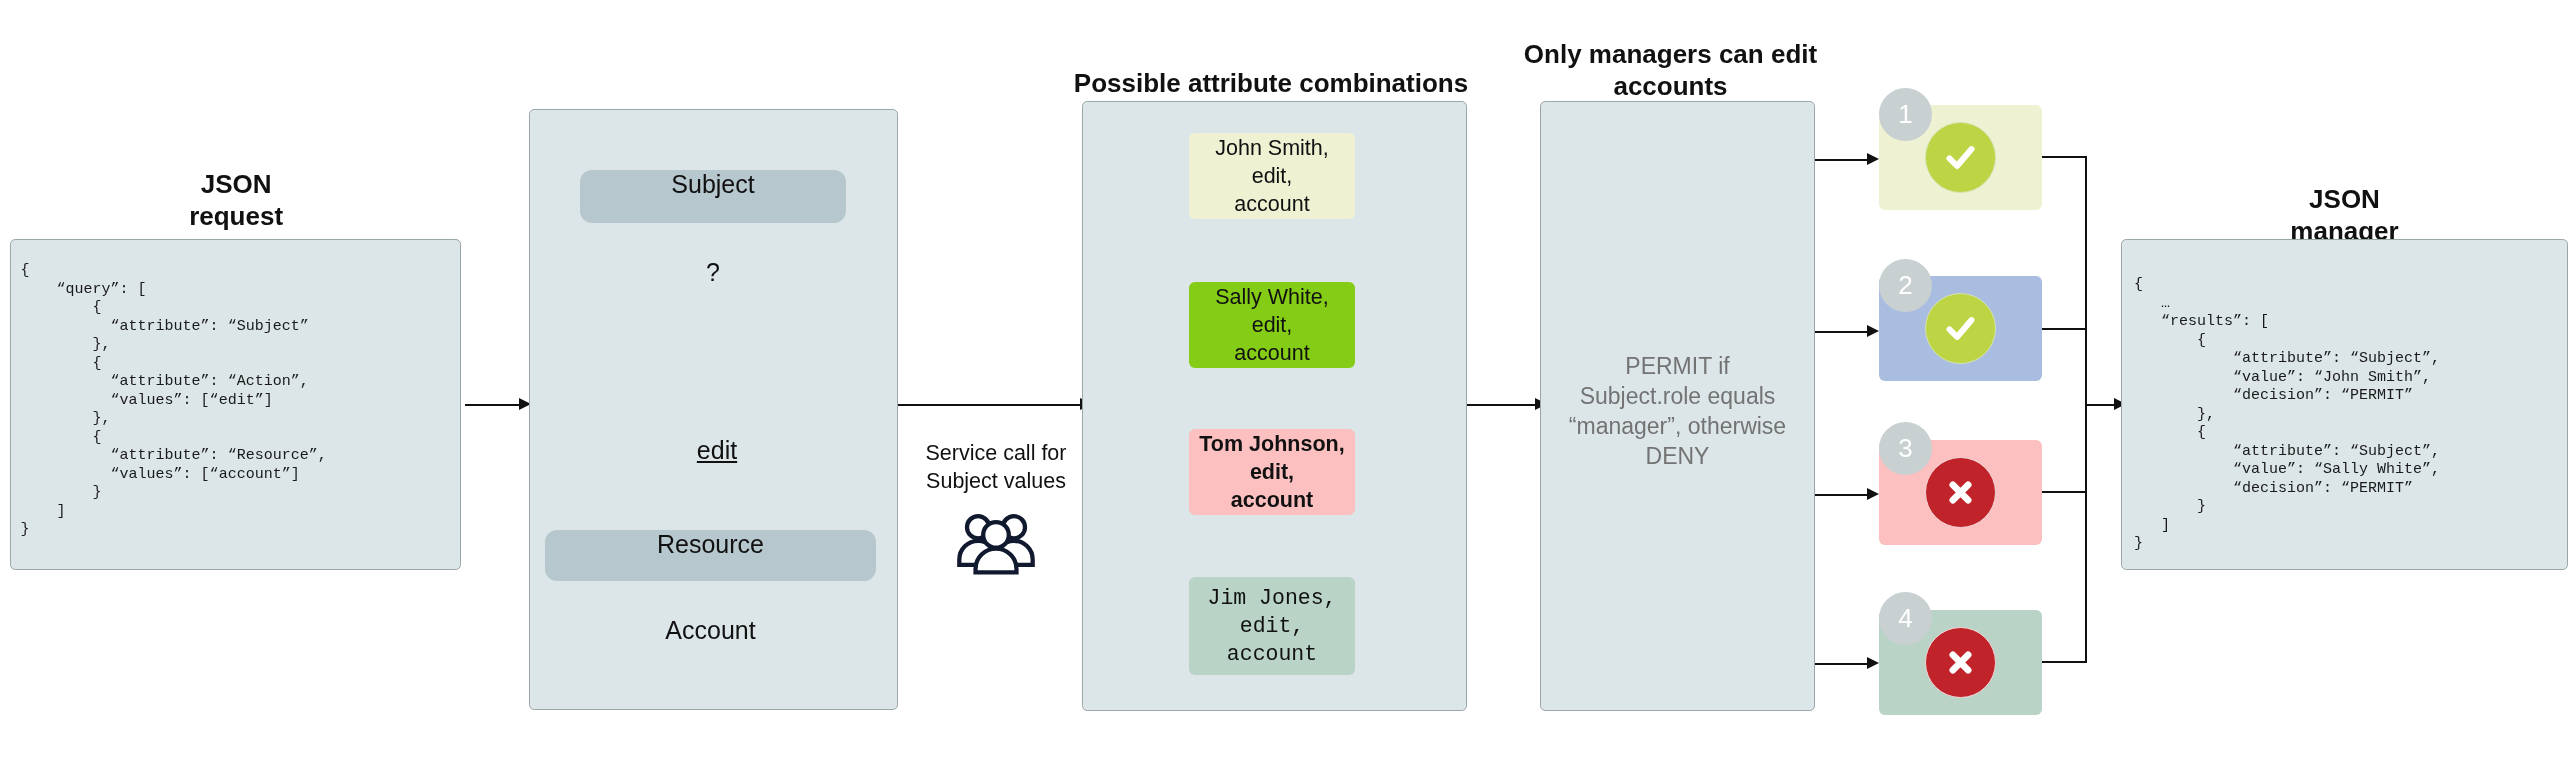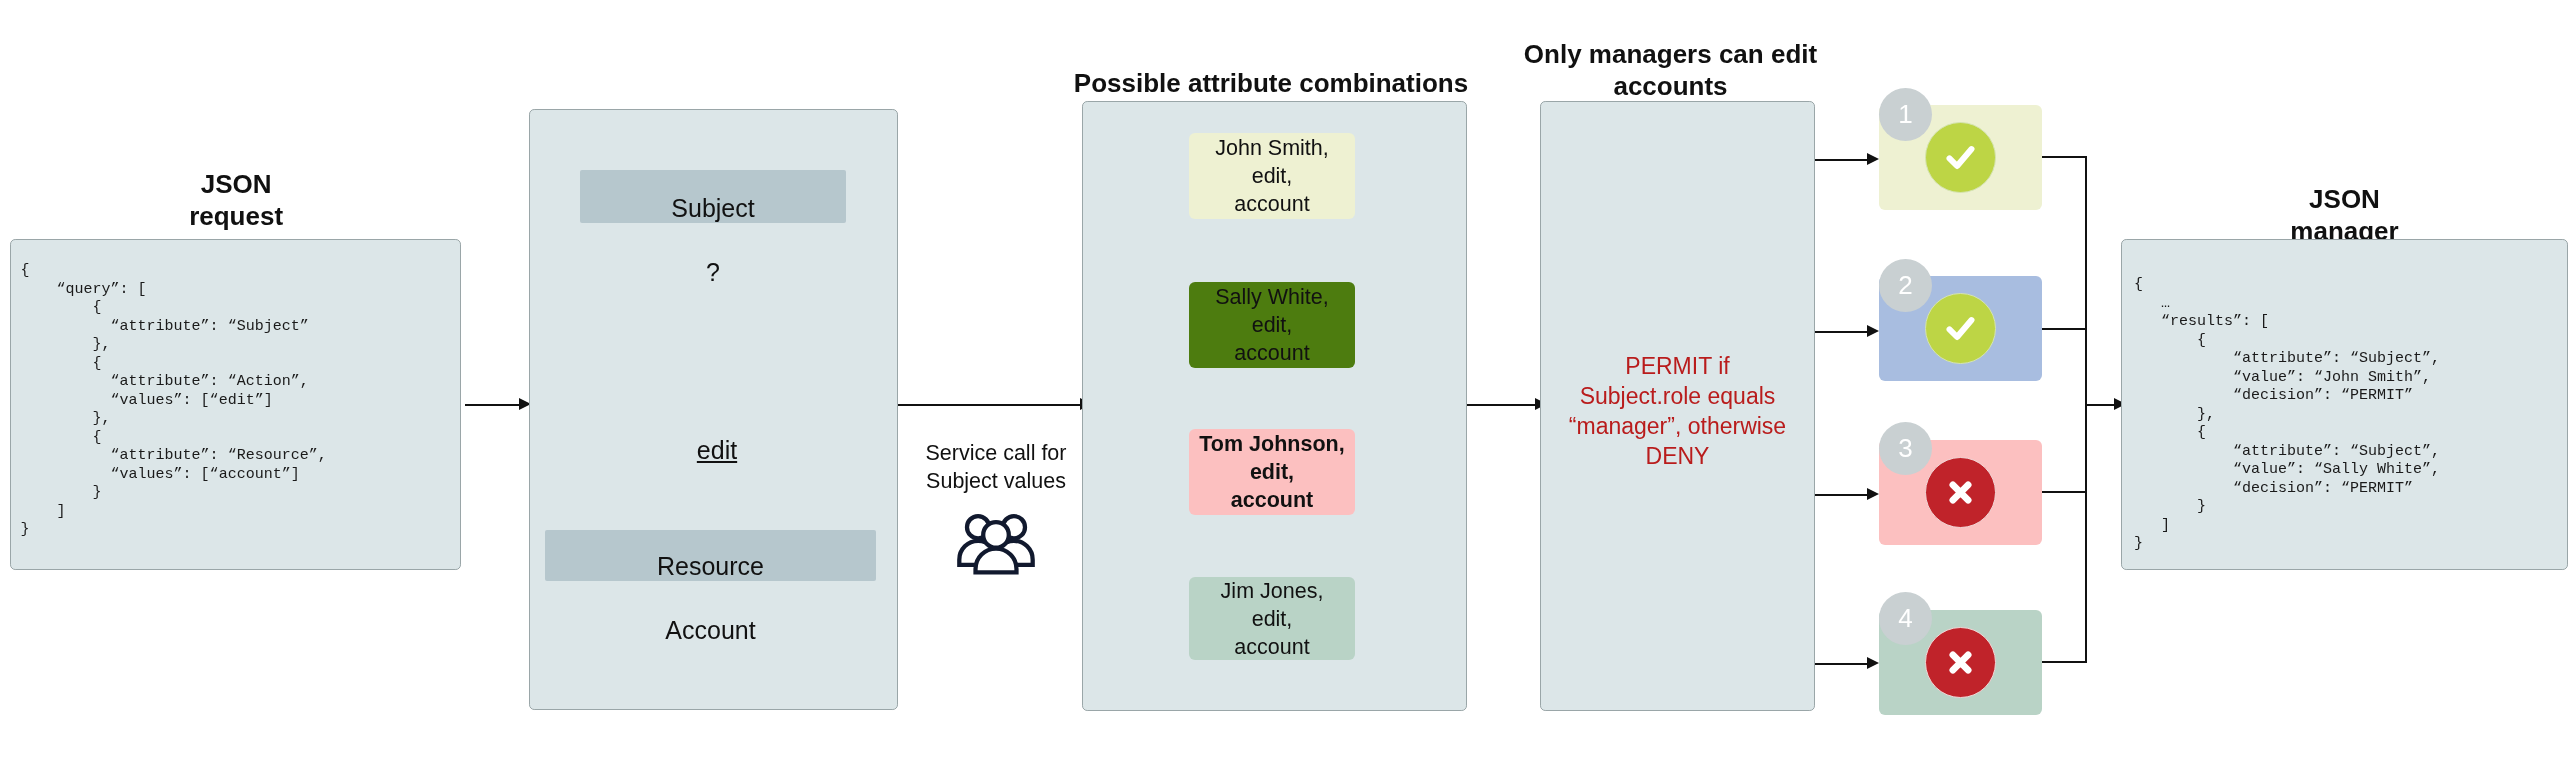--- a/index.html
+++ b/index.html
@@ -42,23 +42,23 @@
     font-family: "Liberation Mono", "DejaVu Sans Mono", monospace;
     font-size: 15px;
     line-height: 18.5px;
     white-space: pre;
     color: #1a1a1a;
   }
   
   .pill {
     position: absolute;
     background: #b6c7cd;
-    border-radius: 2px;
-    display: flex;
-    align-items: flex-end;
+    border-radius: 12px;
+    display: flex;
+    align-items: flex-start;
     justify-content: center;
     font-size: 25px;
     color: #111111;
     box-sizing: border-box;
   }
   .pill-value {
     position: absolute;
     width: 100%;
     text-align: center;
     font-size: 25px;
@@ -133,21 +133,21 @@
     text-align: center;
     font-size: 21.5px;
     line-height: 27.5px;
     color: #111111;
   }
   .policy-text {
     position: absolute;
     text-align: center;
     font-size: 23px;
     line-height: 30px;
-    color: #b91c1c;
+    color: #737373;
     width: 100%;
   }
   svg { display: block; }
 </style>
 </head>
 <body>
 
 <div class="stage">
 
   <div class="title" style="left:8.6px; top:168px; width:455px;">
@@ -211,29 +211,29 @@
 
   <div class="title" style="left:1069px; top:67px; width:404px;">Possible attribute combinations</div>
 
   <div class="panel" style="left:1082px; top:101px; width:385px; height:610px;">
   </div>
 
   <div class="combo-card" style="left:1189px; top:133px; width:166px; height:86px; background:#eef1d2; white-space:pre-line;">John Smith,
 edit,
 account</div>
 
-  <div class="combo-card" style="left:1189px; top:282px; width:166px; height:86px; background:#4d7c0f; white-space:pre-line;">Sally White,
+  <div class="combo-card" style="left:1189px; top:282px; width:166px; height:86px; background:#84cc16; white-space:pre-line;">Sally White,
 edit,
 account</div>
 
   <div class="combo-card" style="left:1189px; top:429px; width:166px; height:86px; background:#fcc0c0; white-space:pre-line;font-weight:bold;">Tom Johnson,
 edit,
 account</div>
 
-  <div class="combo-card" style="left:1189px; top:577px; width:166px; height:83px; background:#b9d3c6; white-space:pre-line;">Jim Jones,
+  <div class="combo-card" style="left:1189px; top:577px; width:166px; height:98px; background:#b9d3c6; white-space:pre-line;font-family:Liberation Mono, monospace;">Jim Jones,
 edit,
 account</div>
 
   <div class="hline" style="left:1467px; top:404px; width:74px;"></div>
   <div class="arrowhead" style="left:1535px; top:398px;"></div>
 
   <div class="title" style="left:1520px; top:38px; width:301px; white-space:pre-line;">Only managers can edit
 accounts</div>
 
   <div class="panel" style="left:1540px; top:101px; width:275px; height:610px;">

